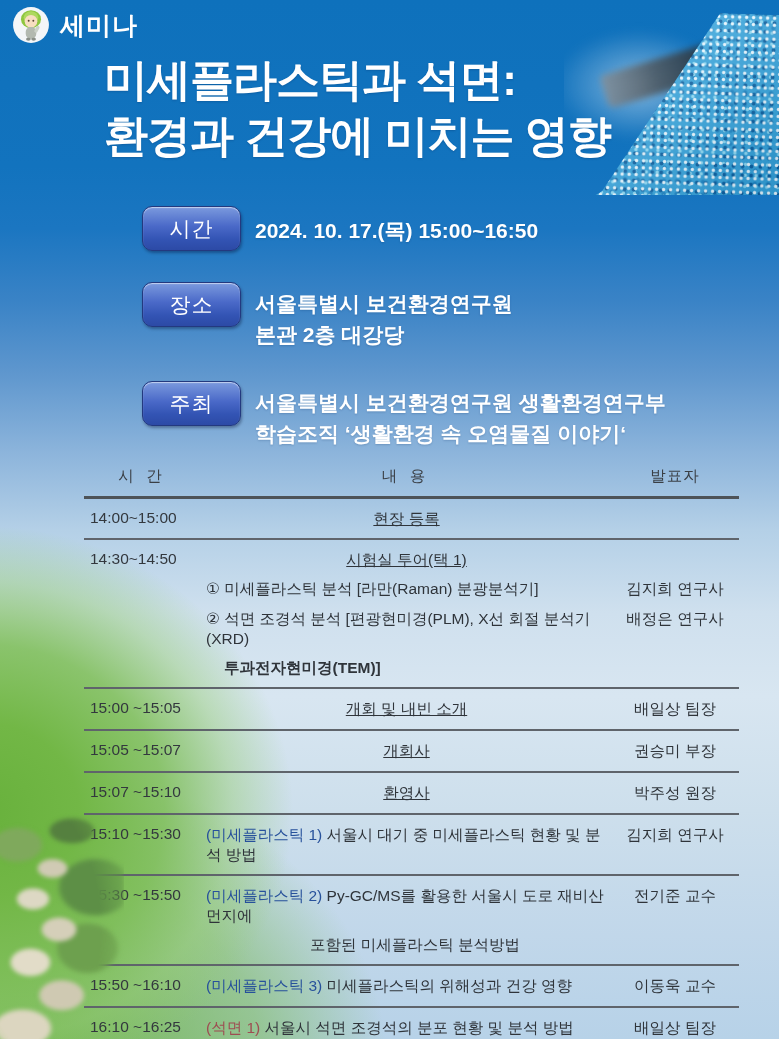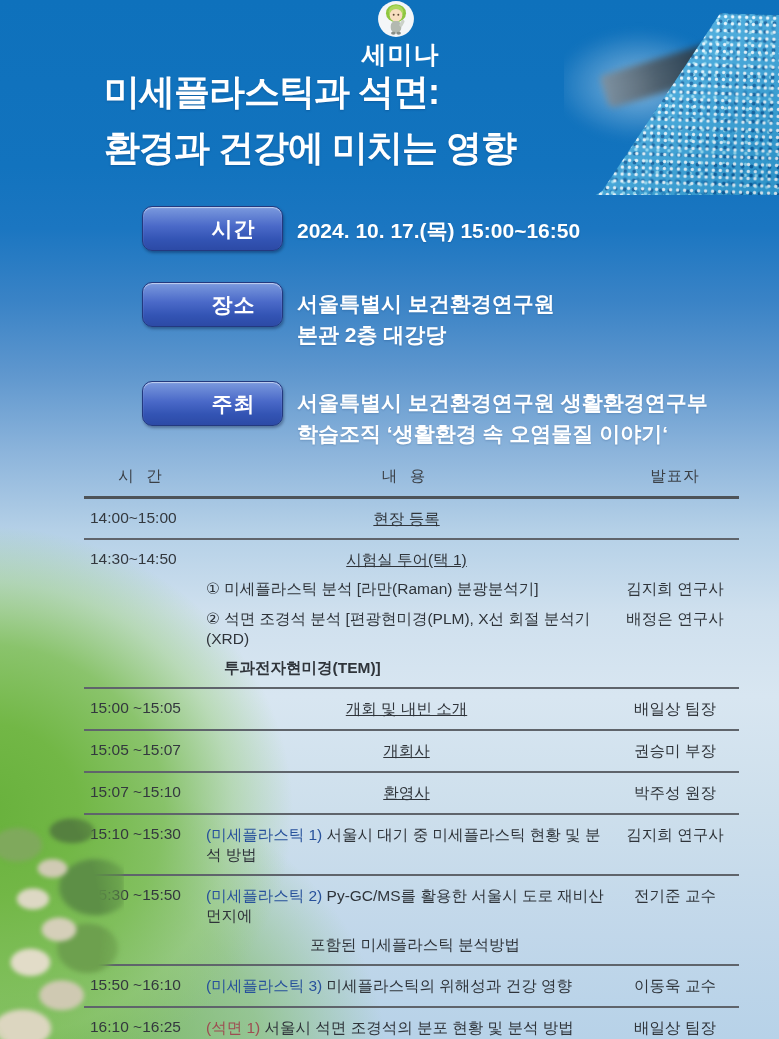--- a/index.html
+++ b/index.html
@@ -5,21 +5,21 @@
   html,body{margin:0;padding:0;}
   body{font-family:"Liberation Sans","DejaVu Sans",sans-serif;background:#888;}
   .poster{
     position:relative;width:779px;height:1039px;overflow:hidden;margin:0 auto;
     background:
       radial-gradient(55% 38% at -2% 78%, #68b13c 0%, #72b746 22%, rgba(125,190,85,0.85) 42%, rgba(150,205,115,0.45) 58%, rgba(160,210,130,0) 72%),
       radial-gradient(70% 42% at 2% 102%, rgba(104,177,60,0.95) 0%, rgba(120,185,80,0.55) 45%, rgba(130,190,95,0) 68%),
       linear-gradient(180deg, #0e71bc 0%, #1273be 16%, #1b76c1 22%, #3a83c6 29%, #5f97ce 36%, #8fb6dc 44%, #b4d0e7 51%, #cfe0ee 59%, #d8e6f1 67%, #cdDFec 78%, #c1d7ea 90%, #b7d2e8 100%);
   }
   
-  .topbar{position:absolute;top:0;left:0;right:0;height:50px;display:flex;align-items:center;padding-left:12px;flex-direction:column;}
+  .topbar{position:absolute;top:0;left:0;right:0;height:50px;display:flex;align-items:center;padding-left:12px;}
   .mascot{width:38px;height:38px;flex:0 0 38px;}
   .topbar-label{color:#fff;font-size:25px;font-weight:bold;margin-left:10px;letter-spacing:1px;}
   
   .plastic-photo{position:absolute;top:0;right:0;width:215px;height:195px;overflow:hidden;}
   .haze{position:absolute;left:-10px;top:30px;width:170px;height:110px;border-radius:50%;
     background:radial-gradient(closest-side,rgba(225,238,248,0.55),rgba(225,238,248,0));filter:blur(6px);}
   .scoop{position:absolute;left:38px;top:58px;width:120px;height:34px;border-radius:4px 12px 14px 6px;
     background:linear-gradient(100deg,#8a9299 0%,#4a5157 45%,#24292e 90%);
     transform:rotate(-17deg);filter:blur(3px);opacity:.8;}
   .pile{position:absolute;right:-14px;top:12px;width:200px;height:190px;transform:rotate(2deg);
@@ -31,28 +31,28 @@
       radial-gradient(circle,#1f86c4 1.6px, rgba(31,134,196,0) 2.6px);
     background-size:7px 7px,9px 9px,11px 11px,13px 13px;
     background-position:0 0,3px 4px,6px 2px,2px 7px;
     clip-path:polygon(62% 0,100% 0,100% 100%,0 100%,6% 96%);
     filter:blur(0.6px);
   }
   .pile::before{content:"";position:absolute;inset:0;
     background:linear-gradient(135deg,rgba(255,255,255,0.55) 0%,rgba(255,255,255,0.15) 30%,rgba(0,40,80,0.12) 85%);
     clip-path:inherit;}
   
-  .title{position:absolute;left:104px;top:64px;color:#fff;font-weight:800;font-size:36px;line-height:56px;letter-spacing:-1px;text-shadow:0 1px 2px rgba(0,40,90,0.25);}
+  .title{position:absolute;left:104px;top:52px;color:#fff;font-weight:800;font-size:44px;line-height:56px;letter-spacing:-1px;text-shadow:0 1px 2px rgba(0,40,90,0.25);}
   
   .info{position:absolute;left:142px;top:206px;width:600px;}
   .info-row{display:flex;align-items:flex-start;margin-bottom:31px;}
   .badge{flex:0 0 97px;height:43px;border-radius:10px;display:flex;align-items:center;justify-content:center;
     background:linear-gradient(180deg,#7b9ade 0%,#4a69c8 45%,#3354b4 75%,#2c4aa6 100%);
     border:1px solid #23397f;box-shadow:1px 2px 3px rgba(0,10,40,0.35), inset 0 1px 1px rgba(255,255,255,0.55);
-    color:#fff;font-size:21px;font-weight:bold;letter-spacing:1px;padding-left:42px;}
+    color:#fff;font-size:21px;font-weight:normal;letter-spacing:1px;}
   .info-text{margin-left:14px;color:#fff;font-size:21px;font-weight:bold;line-height:31px;padding-top:6px;text-shadow:0 1px 2px rgba(0,40,90,0.2);}
   .info-row.single .info-text{padding-top:9px;}
   
   .schedule{position:absolute;left:84px;top:462px;width:655px;color:#2f343a;font-size:15.5px;}
   .s-head{display:flex;align-items:center;padding:4px 0 9px;border-bottom:3px solid #4e5358;color:#3a3f45;}
   .s-head .h-time{width:116px;text-align:center;letter-spacing:4px;}
   .s-head .h-content{flex:1;text-align:center;letter-spacing:4px;}
   .s-head .h-presenter{width:128px;text-align:center;letter-spacing:1px;}
   .s-row{display:flex;align-items:flex-start;padding:10px 0 9px;border-bottom:2px solid #5f646b;}
   .s-time{width:116px;padding-left:6px;white-space:nowrap;color:#33383e;}

